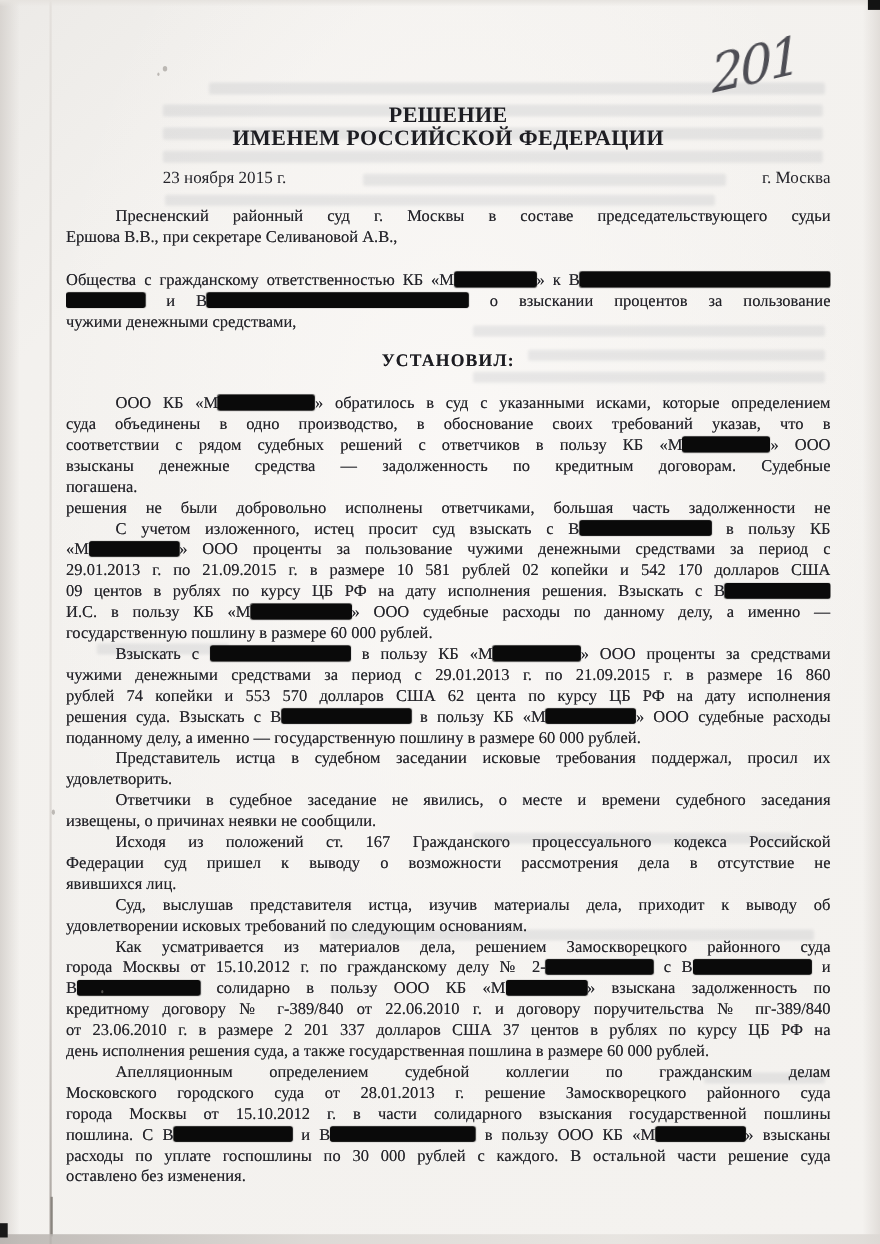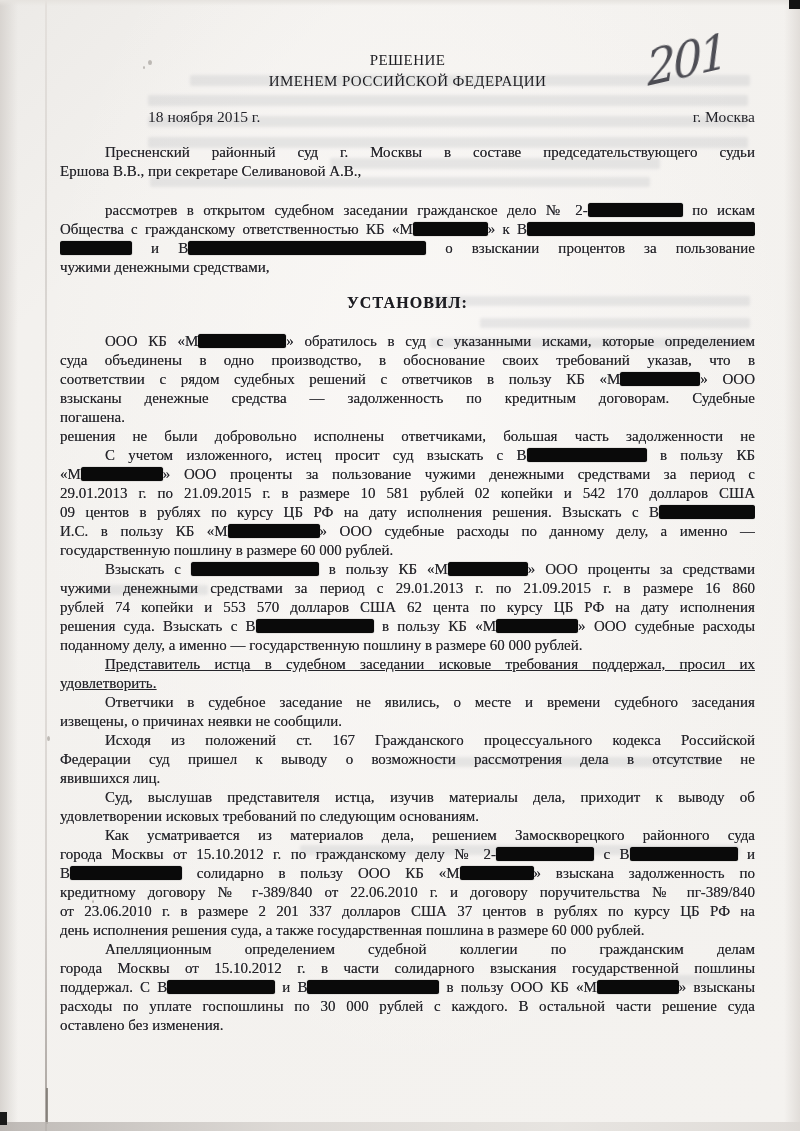--- a/index.html
+++ b/index.html
@@ -27,21 +27,21 @@
   .ghost{position:absolute;background:#8e939c;opacity:.16;border-radius:2px;filter:blur(1.6px);pointer-events:none;}
   
   .handnum{
     position:absolute;left:646px;top:30px;width:100px;height:70px;
     font-family:"DejaVu Serif",serif;font-style:italic;font-size:47px;
     color:#383840;transform:rotate(-13deg) skewX(-10deg);
     letter-spacing:-3px;opacity:.88;filter:blur(.3px);
   }
   
   .col{position:absolute;left:60px;top:0;width:695px;}
-  .title{margin-top:50px;text-align:center;font-weight:normal;font-size:15px;line-height:21px;letter-spacing:.4px;color:#1d1d22;}
+  .title{margin-top:95px;text-align:center;font-weight:bold;font-size:20px;line-height:21px;letter-spacing:.4px;color:#1d1d22;}
   .dateline{margin-top:15px;display:flex;justify-content:space-between;font-size:15.5px;line-height:19px;padding-left:88px;}
   .para{margin:0;}
   .line{
     height:19px;line-height:19px;font-size:15px;overflow:hidden;
     text-align:justify;text-align-last:justify;text-justify:inter-word;
     text-shadow:0 0 .4px rgba(20,20,25,.6);
   }
   .line.ind{text-indent:45px;}
   .line.end{text-align:left;text-align-last:left;}
   .sec-heading{text-align:center;font-weight:bold;font-size:16px;line-height:20px;letter-spacing:1.1px;color:#1d1d22;text-shadow:0 0 .4px rgba(20,20,25,.6);}
@@ -67,30 +67,29 @@
   <div class="ghost" style="left:640px;top:975px;width:110px;height:10px;"></div>
 
   <div class="handnum">201</div>
 
   <div class="col">
     <div class="title">
       <div>РЕШЕНИЕ</div>
       <div>ИМЕНЕМ РОССИЙСКОЙ ФЕДЕРАЦИИ</div>
     </div>
     <div class="dateline">
-      <span>18 ноября 2015 г.</span>
+      <span>23 ноября 2015 г.</span>
       <span>г. Москва</span>
     </div>
     <div>
         <div class="para" style="margin-top: 17px;">
           <div class="line ind"><span>Пресненский районный суд г. Москвы в составе председательствующего судьи</span></div>
           <div class="line end"><span>Ершова В.В., при секретаре Селивановой А.В.,</span></div>
         </div>
         <div class="para" style="margin-top: 20px;">
-          <div class="line ind"><span>рассмотрев в открытом судебном заседании гражданское дело № 2-</span><span class="redact" style="width: 95px;"></span><span> по искам</span></div>
           <div class="line"><span>Общества с гражданскому ответственностью КБ «М</span><span class="redact" style="width: 75px;"></span><span>» к В</span><span class="redact" style="width: 228px;"></span></div>
           <div class="line"><span class="redact" style="width: 72px;"></span><span> и В</span><span class="redact" style="width: 238px;"></span><span> о взыскании процентов за пользование</span></div>
           <div class="line end"><span>чужими денежными средствами,</span></div>
         </div>
         <div class="sec-heading" style="margin-top: 16px;">УСТАНОВИЛ:</div>
         <div class="para" style="margin-top: 19px;">
           <div class="line ind"><span>ООО КБ «М</span><span class="redact" style="width: 88px;"></span><span>» обратилось в суд с указанными исками, которые определением</span></div>
           <div class="line"><span>суда объединены в одно производство, в обоснование своих требований указав, что в</span></div>
           <div class="line"><span>соответствии с рядом судебных решений с ответчиков в пользу КБ «М</span><span class="redact" style="width: 80px;"></span><span>» ООО</span></div>
           <div class="line"><span>взысканы денежные средства — задолженность по кредитным договорам. Судебные</span></div>
@@ -105,21 +104,21 @@
           <div class="line"><span>И.С. в пользу КБ «М</span><span class="redact" style="width: 92px;"></span><span>» ООО судебные расходы по данному делу, а именно —</span></div>
           <div class="line end"><span>государственную пошлину в размере 60 000 рублей.</span></div>
         </div>
         <div class="para" style="margin-top: 0px;">
           <div class="line ind"><span>Взыскать с </span><span class="redact" style="width: 128px;"></span><span> в пользу КБ «М</span><span class="redact" style="width: 80px;"></span><span>» ООО проценты за средствами</span></div>
           <div class="line"><span>чужими денежными средствами за период с 29.01.2013 г. по 21.09.2015 г. в размере 16 860</span></div>
           <div class="line"><span>рублей 74 копейки и 553 570 долларов США 62 цента по курсу ЦБ РФ на дату исполнения</span></div>
           <div class="line"><span>решения суда. Взыскать с В</span><span class="redact" style="width: 118px;"></span><span> в пользу КБ «М</span><span class="redact" style="width: 82px;"></span><span>» ООО судебные расходы</span></div>
           <div class="line end"><span>поданному делу, а именно — государственную пошлину в размере 60 000 рублей.</span></div>
         </div>
-        <div class="para" style="margin-top: 0px; text-decoration: underline;">
+        <div class="para" style="margin-top: 0px;">
           <div class="line ind"><span>Представитель истца в судебном заседании исковые требования поддержал, просил их</span></div>
           <div class="line end"><span>удовлетворить.</span></div>
         </div>
         <div class="para" style="margin-top: 0px;">
           <div class="line ind"><span>Ответчики в судебное заседание не явились, о месте и времени судебного заседания</span></div>
           <div class="line end"><span>извещены, о причинах неявки не сообщили.</span></div>
         </div>
         <div class="para" style="margin-top: 0px;">
           <div class="line ind"><span>Исходя из положений ст. 167 Гражданского процессуального кодекса Российской</span></div>
           <div class="line"><span>Федерации суд пришел к выводу о возможности рассмотрения дела в отсутствие не</span></div>
@@ -132,22 +131,23 @@
         <div class="para" style="margin-top: 0px;">
           <div class="line ind"><span>Как усматривается из материалов дела, решением Замоскворецкого районного суда</span></div>
           <div class="line"><span>города Москвы от 15.10.2012 г. по гражданскому делу № 2-</span><span class="redact" style="width: 98px;"></span><span> с В</span><span class="redact" style="width: 108px;"></span><span> и</span></div>
           <div class="line"><span>В</span><span class="redact" style="width: 112px;"></span><span> солидарно в пользу ООО КБ «М</span><span class="redact" style="width: 74px;"></span><span>» взыскана задолженность по</span></div>
           <div class="line"><span>кредитному договору № г-389/840 от 22.06.2010 г. и договору поручительства № пг-389/840</span></div>
           <div class="line"><span>от 23.06.2010 г. в размере 2 201 337 долларов США 37 центов в рублях по курсу ЦБ РФ на</span></div>
           <div class="line end"><span>день исполнения решения суда, а также государственная пошлина в размере 60 000 рублей.</span></div>
         </div>
         <div class="para" style="margin-top: 0px; font-family: Liberation Serif, serif;">
           <div class="line ind"><span>Апелляционным определением судебной коллегии по гражданским делам</span></div>
+          <div class="line"><span>Московского городского суда от 28.01.2013 г. решение Замоскворецкого районного суда</span></div>
           <div class="line"><span>города Москвы от 15.10.2012 г. в части солидарного взыскания государственной пошлины</span></div>
-          <div class="line"><span>поддержал. С В</span><span class="redact" style="width: 108px;"></span><span> и В</span><span class="redact" style="width: 132px;"></span><span> в пользу ООО КБ «М</span><span class="redact" style="width: 82px;"></span><span>» взысканы</span></div>
+          <div class="line"><span>пошлина. С В</span><span class="redact" style="width: 108px;"></span><span> и В</span><span class="redact" style="width: 132px;"></span><span> в пользу ООО КБ «М</span><span class="redact" style="width: 82px;"></span><span>» взысканы</span></div>
           <div class="line"><span>расходы по уплате госпошлины по 30 000 рублей с каждого. В остальной части решение суда</span></div>
           <div class="line end"><span>оставлено без изменения.</span></div>
         </div>
       </div>
   </div>
 
   <div class="edge crease"></div>
   <div class="edge crease-dash"></div>
   <div class="edge edge-left"></div>
   <div class="edge edge-right"></div>

